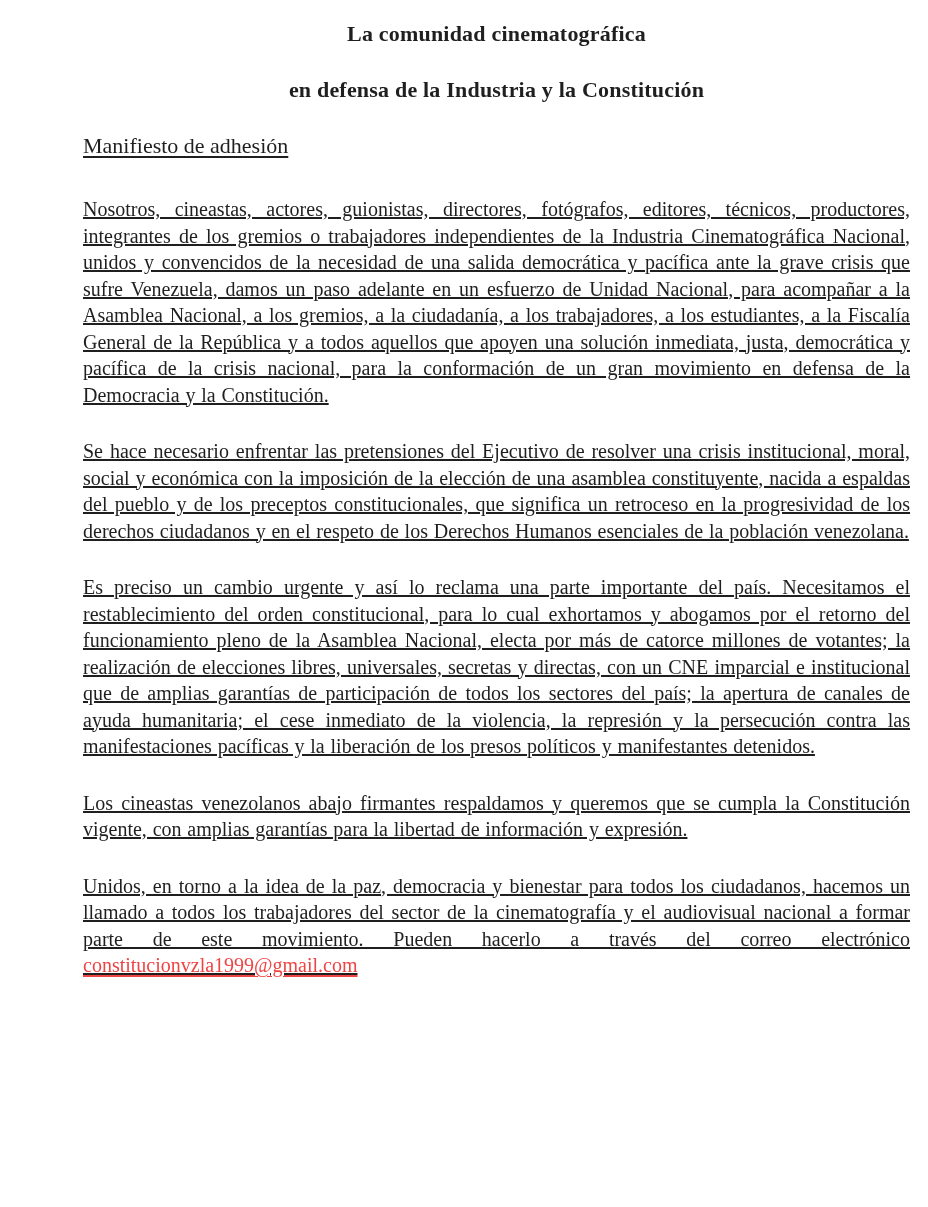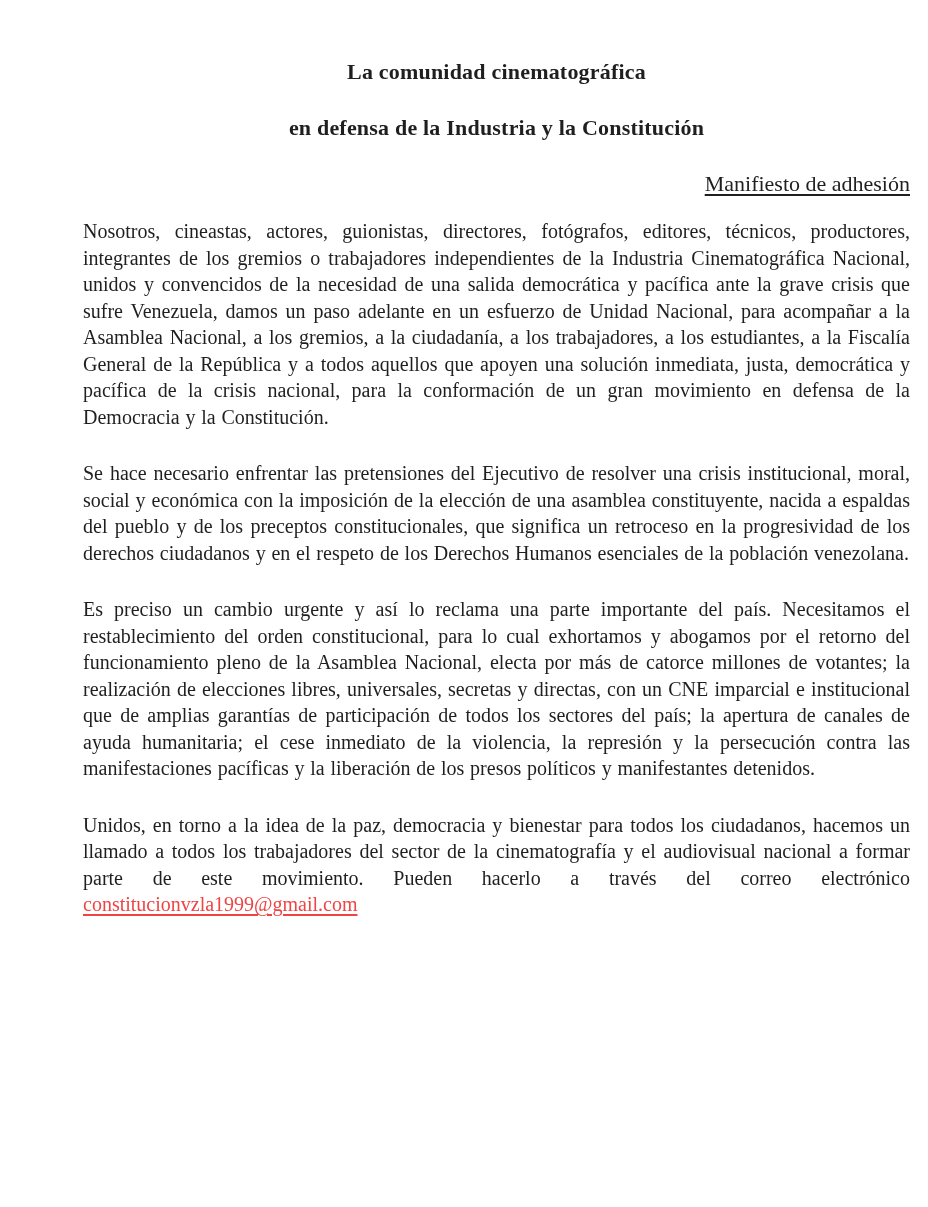--- a/index.html
+++ b/index.html
@@ -6,50 +6,51 @@
     margin: 0;
     padding: 0;
     background: #ffffff;
   }
   .page {
     position: relative;
     width: 928px;
     height: 1207px;
     box-sizing: border-box;
     background: #ffffff;
-    padding: 58px 18px 20px 83px;
+    padding: 20px 18px 20px 83px;
     font-family: "Liberation Serif", "DejaVu Serif", serif;
     color: #1f1f1f;
     overflow: hidden;
   }
   .doc-title {
     text-align: center;
     font-size: 22px;
     line-height: 28px;
     font-weight: bold;
     margin: 0 0 28px 0;
     letter-spacing: 0.2px;
   }
   .doc-heading {
-    text-align: right;
+    text-align: left;
     font-size: 22px;
     line-height: 28px;
     font-weight: normal;
-    margin: 0 0 20px 0;
+    margin: 0 0 36px 0;
   }
   .doc-heading .underlined {
     text-decoration: underline;
     text-underline-offset: 3px;
   }
   p.body-par {
     font-size: 20px;
     line-height: 26.5px;
     text-align: justify;
     margin: 16px 0 30px 0;
     word-spacing: 0.04em;
+    text-decoration: underline;
   }
   a.email-link {
     color: #ef4444;
     text-decoration: underline;
     text-underline-offset: 3px;
     cursor: pointer;
   }
 </style>
 </head>
 <body>
@@ -63,18 +64,19 @@
   <div class="doc-heading">
     <span class="underlined">Manifiesto de adhesión</span>
   </div>
 
   <p class="body-par">Nosotros, cineastas, actores, guionistas, directores, fotógrafos, editores, técnicos, productores, integrantes de los gremios o trabajadores independientes de la Industria Cinematográfica Nacional, unidos y convencidos de la necesidad de una salida democrática y pacífica ante la grave crisis que sufre Venezuela, damos un paso adelante en un esfuerzo de Unidad Nacional, para acompañar a la Asamblea Nacional, a los gremios, a la ciudadanía, a los trabajadores, a los estudiantes, a la Fiscalía General de la República y a todos aquellos que apoyen una solución inmediata, justa, democrática y pacífica de la crisis nacional, para la conformación de un gran movimiento en defensa de la Democracia y la Constitución.</p>
 
   <p class="body-par">Se hace necesario enfrentar las pretensiones del Ejecutivo de resolver una crisis institucional, moral, social y económica con la imposición de la elección de una asamblea constituyente, nacida a espaldas del pueblo y de los preceptos constitucionales, que significa un retroceso en la progresividad de los derechos ciudadanos y en el respeto de los Derechos Humanos esenciales de la población venezolana.</p>
 
   <p class="body-par">Es preciso un cambio urgente y así lo reclama una parte importante del país. Necesitamos el restablecimiento del orden constitucional, para lo cual exhortamos y abogamos por el retorno del funcionamiento pleno de la Asamblea Nacional, electa por más de catorce millones de votantes; la realización de elecciones libres, universales, secretas y directas, con un CNE imparcial e institucional que de amplias garantías de participación de todos los sectores del país; la apertura de canales de ayuda humanitaria; el cese inmediato de la violencia, la represión y la persecución contra las manifestaciones pacíficas y la liberación de los presos políticos y manifestantes detenidos.</p>
 
+  <p class="body-par">Los cineastas venezolanos abajo firmantes respaldamos y queremos que se cumpla la Constitución vigente, con amplias garantías para la libertad de información y expresión.</p>
 
   <p class="body-par">
     <span>Unidos, en torno a la idea de la paz, democracia y bienestar para todos los ciudadanos, hacemos un llamado a todos los trabajadores del sector de la cinematografía y el audiovisual nacional a formar parte de este movimiento. Pueden hacerlo a través del correo electrónico </span><a href="#" class="email-link">constitucionvzla1999@gmail.com</a>
   </p>
 
 </div>
 
 </body></html>

